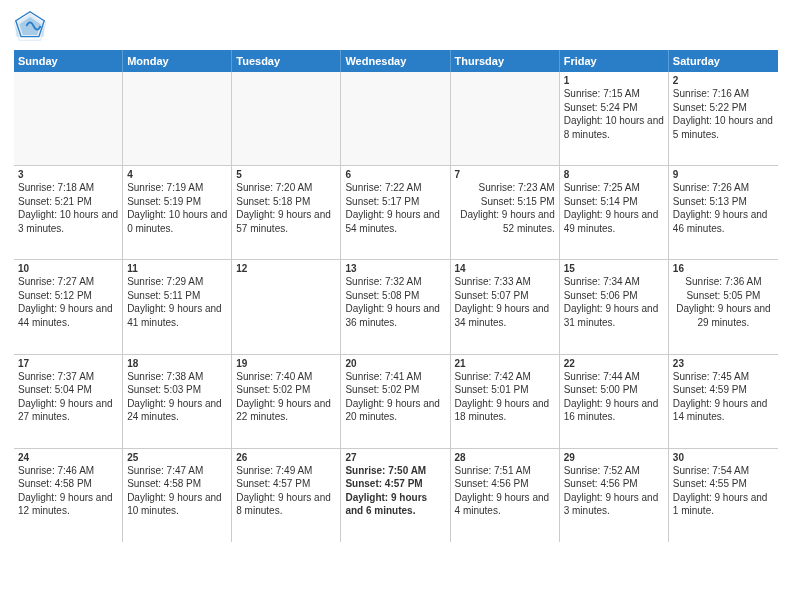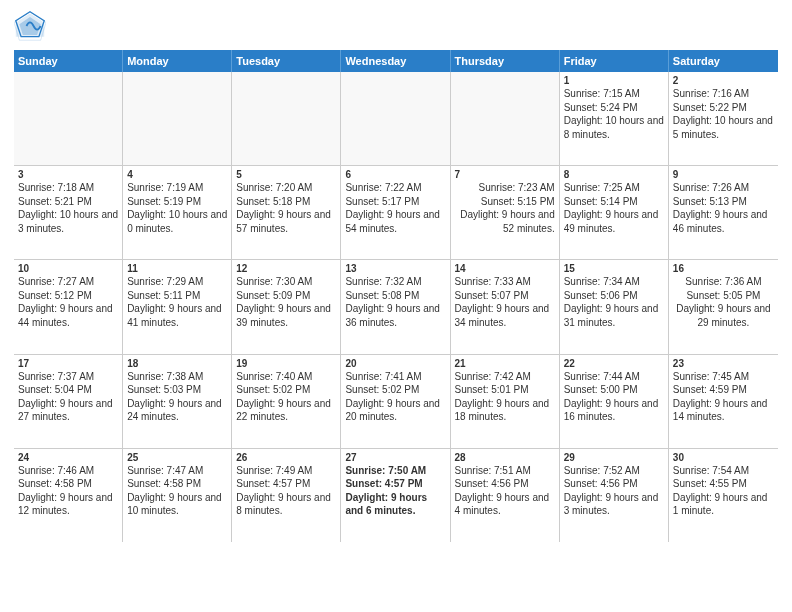--- a/index.html
+++ b/index.html
@@ -221,23 +221,20 @@
 Daylight: 9 hours and 44 minutes.</div>
           </div>
           <div class="cal-cell filled">
             <span class="day-num">11</span>
             <div class="cell-text" style="white-space: pre-line;">Sunrise: 7:29 AM
 Sunset: 5:11 PM
 Daylight: 9 hours and 41 minutes.</div>
           </div>
           <div class="cal-cell filled">
             <span class="day-num">12</span>
-            <div class="cell-text" style="white-space: pre-line;">Sunrise: 7:30 AM
-Sunset: 5:09 PM
-Daylight: 9 hours and 39 minutes.</div>
           </div>
           <div class="cal-cell filled">
             <span class="day-num">13</span>
             <div class="cell-text" style="white-space: pre-line;">Sunrise: 7:32 AM
 Sunset: 5:08 PM
 Daylight: 9 hours and 36 minutes.</div>
           </div>
           <div class="cal-cell filled">
             <span class="day-num">14</span>
             <div class="cell-text" style="white-space: pre-line;">Sunrise: 7:33 AM

